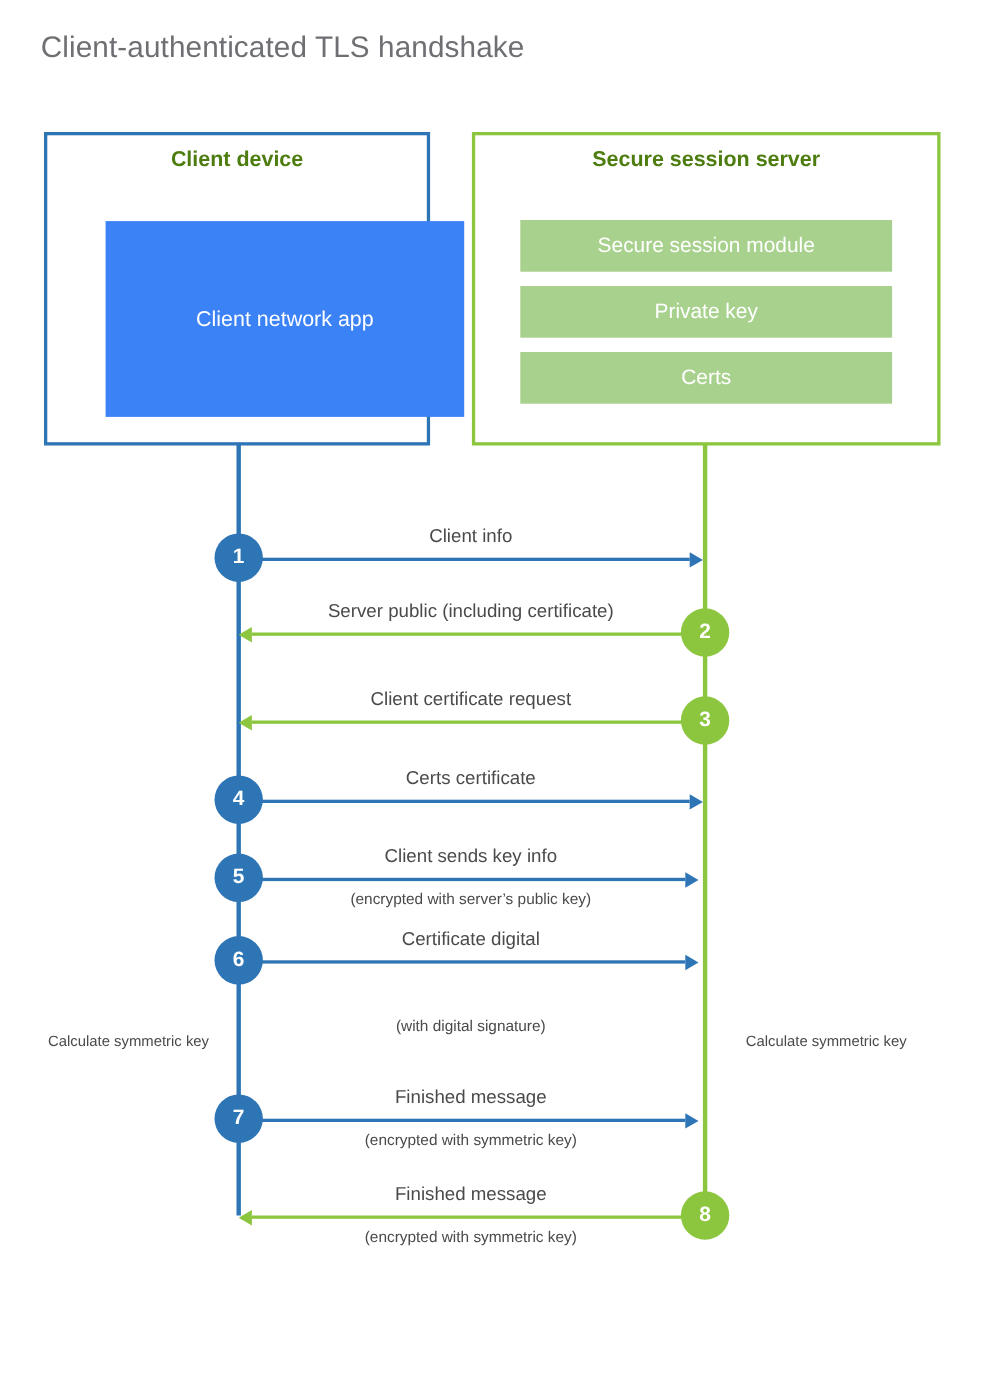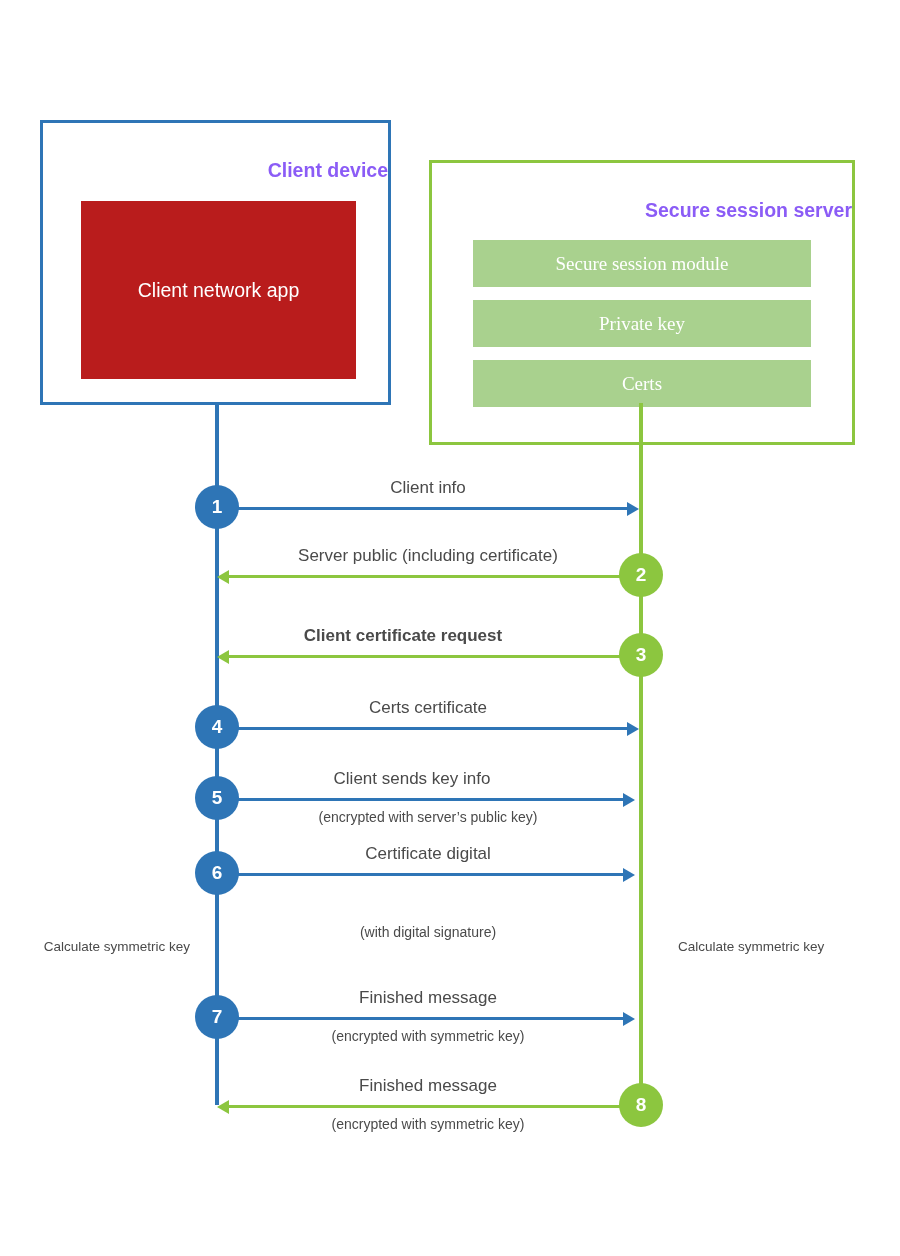--- a/index.html
+++ b/index.html
@@ -43,55 +43,53 @@
     width: 351px;
     height: 285px;
     border: 3px solid #2e75b6;
   }
   .party-box.server {
     left: 429px;
     top: 120px;
     width: 426px;
     height: 285px;
     border: 3px solid #8cc63f;
-    margin-top: 40px;
   }
   .party-title {
     position: absolute;
     left: 0;
     right: 0;
-    top: 36px;
-    text-align: right;
+    top: 11px;
+    text-align: center;
     font-size: 19.5px;
     font-weight: bold;
-    color: #8b5cf6;
+    color: #4d7c0f;
   }
 
   
   .client-app {
     position: absolute;
-    left: 38px;
+    left: 53px;
     top: 78px;
-    width: 275px;
+    width: 326px;
     height: 178px;
-    background: #b91c1c;
+    background: #3b82f6;
     color: #ffffff;
     font-size: 19.5px;
     line-height: 26px;
     display: flex;
     align-items: center;
     justify-content: center;
     text-align: center;
   }
   .server-stack {
     position: absolute;
     left: 41px;
     top: 77px;
     width: 338px;
-    font-family: Liberation Serif, serif;
   }
   .server-item {
     height: 47px;
     margin-bottom: 13px;
     background: #a9d18e;
     color: #ffffff;
     font-size: 19px;
     display: flex;
     align-items: center;
     justify-content: center;
@@ -183,20 +181,21 @@
     color: #4a4a4a;
   }
   .note.right-align { text-align: right; }
   .note.left-align  { text-align: left; }
 </style>
 </head>
 <body>
 
 <div id="canvas">
 
+  <div class="title">Client-authenticated TLS handshake</div>
 
   <div class="party-box client">
     <div class="party-title">Client device</div>
     <div class="client-app">Client network app</div>
   </div>
 
   <div class="party-box server">
     <div class="party-title">Secure session server</div>
     <div class="server-stack">
       <div class="server-item">Secure session module</div>
@@ -218,35 +217,35 @@
   <div class="msg" style="top:575px;">
     <div class="arrow-line bg-green" style="left:229px; width:412px;"></div>
     <div class="arrow-head left c-green" style="left:217px;"></div>
     <div class="msg-label" style="left:428px; top:-29px;">Server public (including certificate)</div>
   </div>
   <div class="step bg-green" style="left:619px; top:553px;">2</div>
 
   <div class="msg" style="top:655px;">
     <div class="arrow-line bg-green" style="left:229px; width:412px;"></div>
     <div class="arrow-head left c-green" style="left:217px;"></div>
-    <div class="msg-label" style="left:403px; top:-29px;font-weight:bold;">Client certificate request</div>
+    <div class="msg-label" style="left:428px; top:-29px;">Client certificate request</div>
   </div>
   <div class="step bg-green" style="left:619px; top:633px;">3</div>
 
   <div class="msg" style="top:727px;">
     <div class="arrow-line bg-blue" style="left:217px; width:410px;"></div>
     <div class="arrow-head right c-blue" style="left:627px;"></div>
     <div class="msg-label" style="left:428px; top:-29px;">Certs certificate</div>
   </div>
   <div class="step bg-blue" style="left:195px; top:705px;">4</div>
 
   <div class="msg" style="top:798px;">
     <div class="arrow-line bg-blue" style="left:217px; width:406px;"></div>
     <div class="arrow-head right c-blue" style="left:623px;"></div>
-    <div class="msg-label" style="left:412px; top:-29px;">Client sends key info</div>
+    <div class="msg-label" style="left:428px; top:-29px;">Client sends key info</div>
     <div class="msg-sub" style="left:428px; top:11px;">(encrypted with server’s public key)</div>
   </div>
   <div class="step bg-blue" style="left:195px; top:776px;">5</div>
 
   <div class="msg" style="top:873px;">
     <div class="arrow-line bg-blue" style="left:217px; width:406px;"></div>
     <div class="arrow-head right c-blue" style="left:623px;"></div>
     <div class="msg-label" style="left:428px; top:-29px;">Certificate digital</div>
     <div class="msg-sub" style="left:428px; top:11px;margin-top:40px;">(with digital signature)</div>
   </div>

